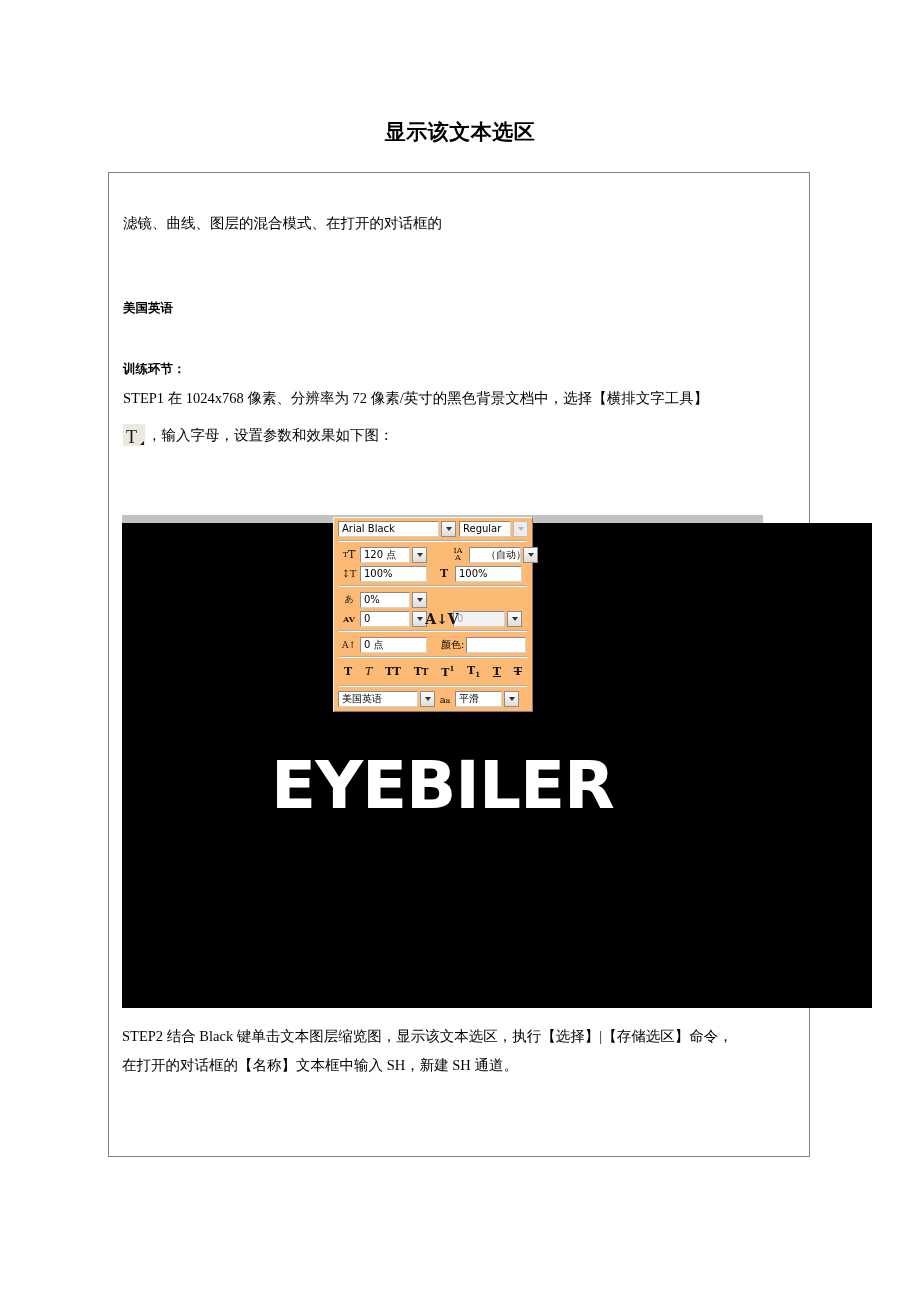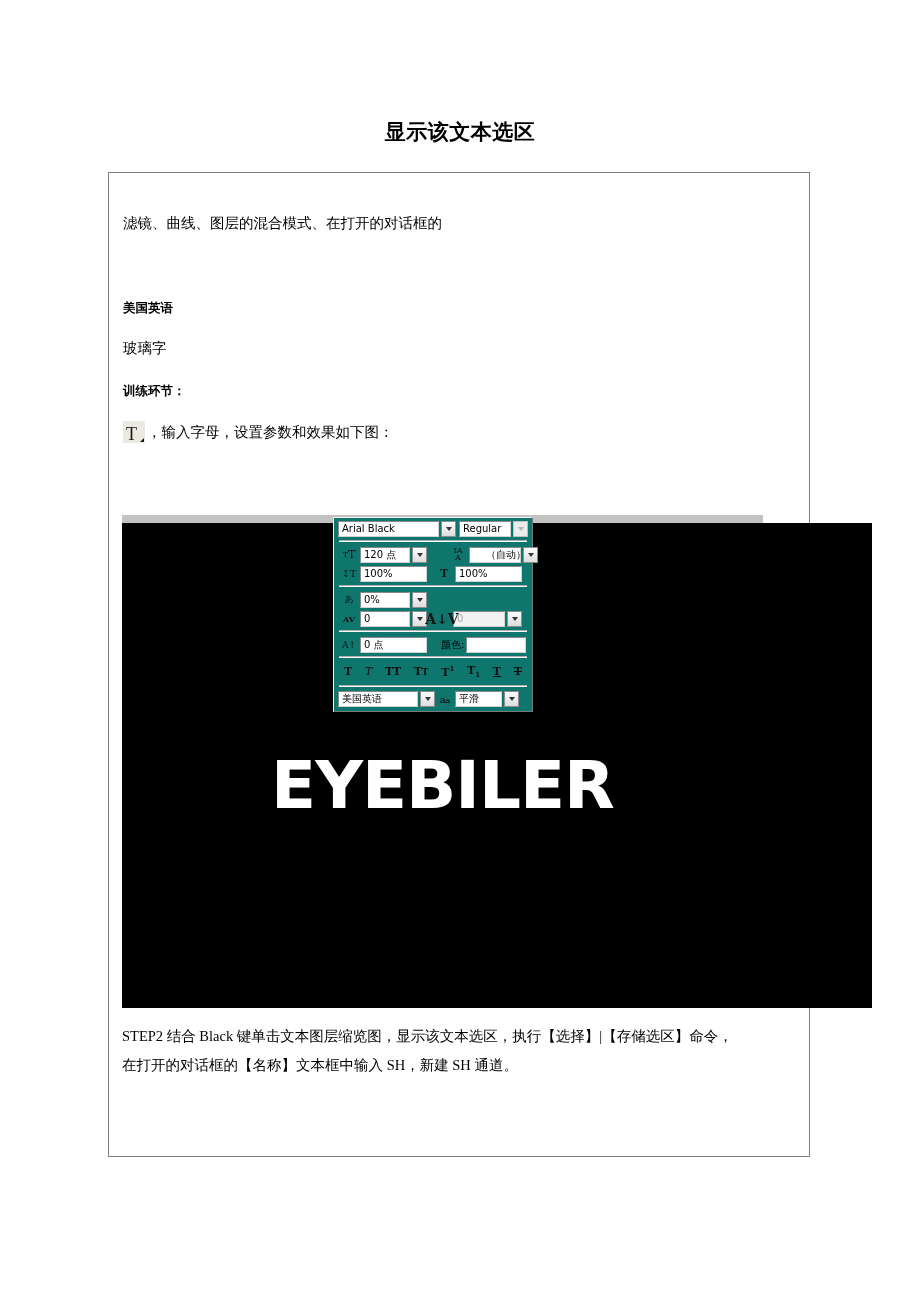--- a/index.html
+++ b/index.html
@@ -141,21 +141,21 @@
     letter-spacing: -1px;
     line-height: 1;
   }
 
   
   .char-panel {
     position: absolute;
     left: 211px;           
     top: 2px;
     width: 200px;
-    background: #0f766e;
+    background: #fdba74;
     border: 1px solid #f4f4f4;
     border-right-color: #7a7a7a;
     border-bottom-color: #7a7a7a;
     box-sizing: border-box;
     padding: 3px 4px 4px 4px;
     font-family: "DejaVu Sans", "Liberation Sans", sans-serif;
     font-size: 10px;
     color: #000;
   }
   .cp-row {
@@ -259,26 +259,26 @@
   <div class="doc-cell">
 
     <div class="gap-md"></div>
     <div class="sect-body">滤镜、曲线、图层的混合模式、在打开的对话框的</div>
 
     <div class="gap-lg"></div>
     <div class="gap-md"></div>
 
     <div class="sect-head">美国英语</div>
     <div class="gap-md"></div>
-    <div class="sect-body">玻璃字</div>
 
     <div class="gap-md"></div>
 
     <div class="sect-head">训练环节：</div>
     <div class="gap-xs"></div>
+    <div class="step-line">STEP1 在 1024x768 像素、分辨率为 72 像素/英寸的黑色背景文档中，选择【横排文字工具】</div>
 
     <div class="gap-sm"></div>
 
     <div class="step-line">
       <span class="t-tool-icon">
         <span class="glyph">T</span>
         <span class="corner"></span>
       </span><span>，输入字母，设置参数和效果如下图：</span>
     </div>
 

